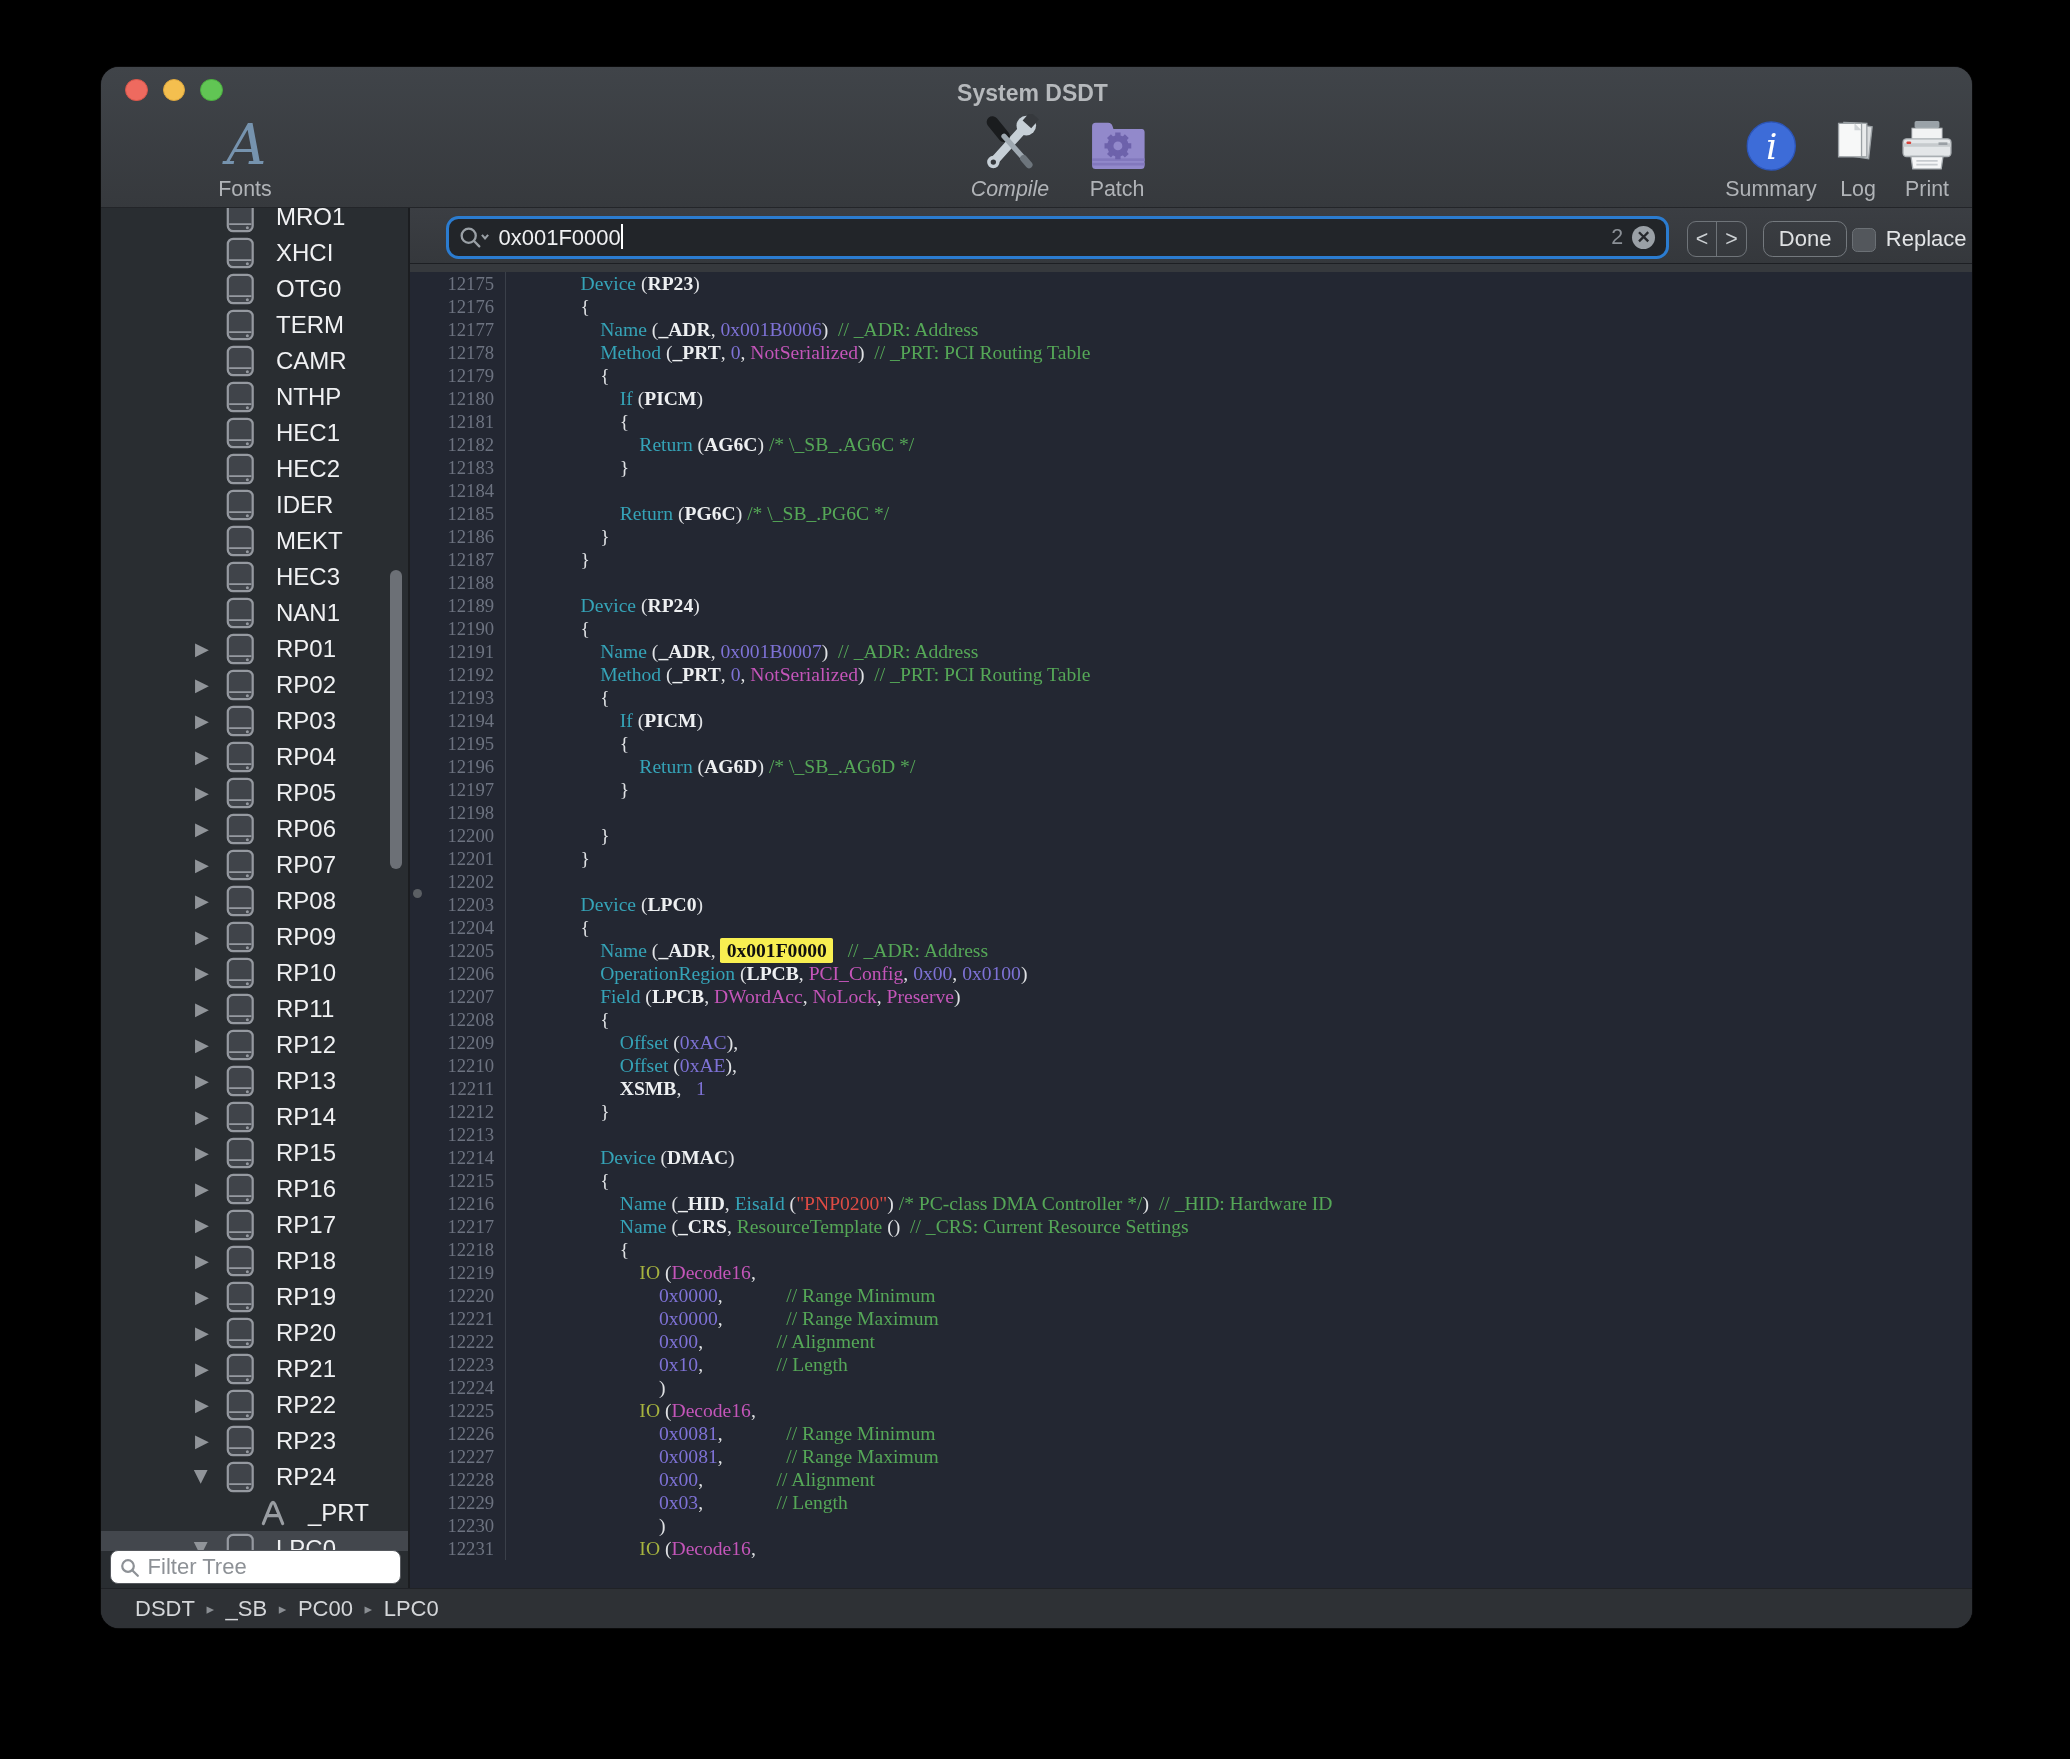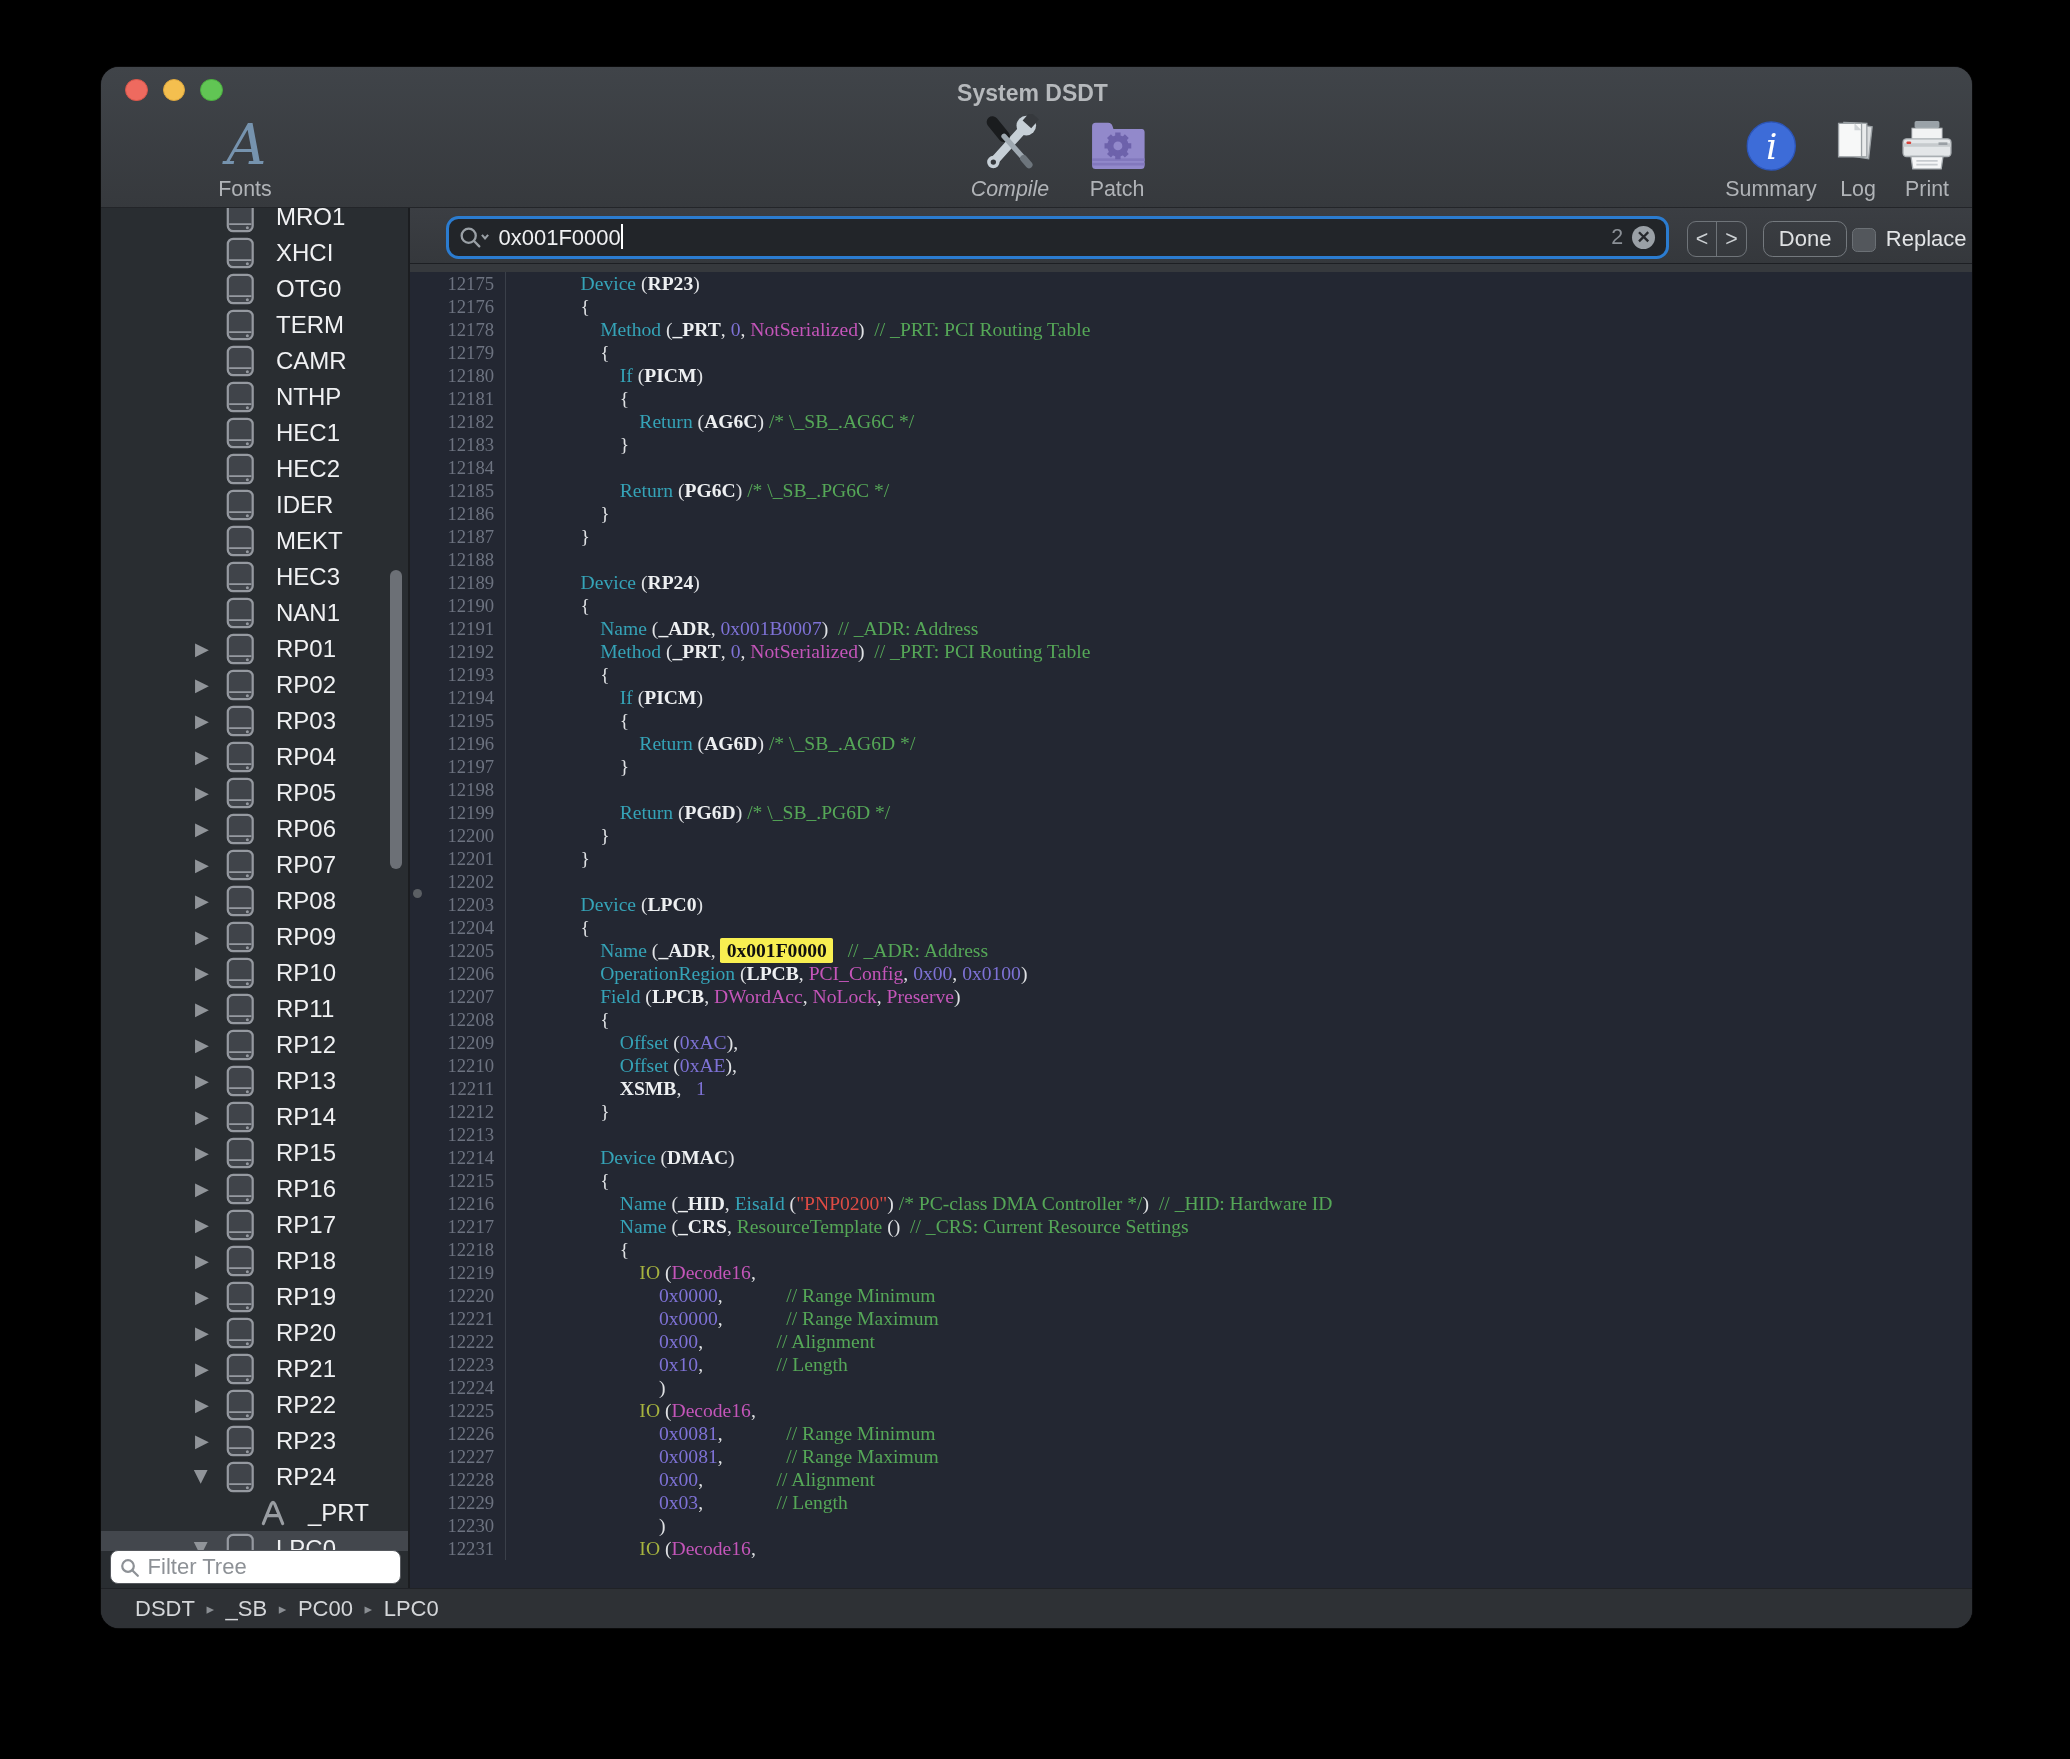--- a/index.html
+++ b/index.html
@@ -559,20 +559,24 @@
       <div class="code">
           <div class="code-line">
             <span class="ln">12175</span>
             <span class="ct"><span class="tok-t">            </span><span class="tok-k">Device</span><span class="tok-p"> (</span><span class="tok-i">RP23</span><span class="tok-p">)</span></span>
           </div>
           <div class="code-line">
             <span class="ln">12176</span>
             <span class="ct"><span class="tok-t">            </span><span class="tok-p">{</span></span>
           </div>
           <div class="code-line">
+            <span class="ln">12177</span>
+            <span class="ct"><span class="tok-t">                </span><span class="tok-k">Name</span><span class="tok-p"> (</span><span class="tok-i">_ADR</span><span class="tok-p">, </span><span class="tok-n">0x001B0006</span><span class="tok-p">)  </span><span class="tok-c">// _ADR: Address</span></span>
+          </div>
+          <div class="code-line">
             <span class="ln">12178</span>
             <span class="ct"><span class="tok-t">                </span><span class="tok-k">Method</span><span class="tok-p"> (</span><span class="tok-i">_PRT</span><span class="tok-p">, </span><span class="tok-n">0</span><span class="tok-p">, </span><span class="tok-m">NotSerialized</span><span class="tok-p">)  </span><span class="tok-c">// _PRT: PCI Routing Table</span></span>
           </div>
           <div class="code-line">
             <span class="ln">12179</span>
             <span class="ct"><span class="tok-t">                </span><span class="tok-p">{</span></span>
           </div>
           <div class="code-line">
             <span class="ln">12180</span>
             <span class="ct"><span class="tok-t">                    </span><span class="tok-k">If</span><span class="tok-p"> (</span><span class="tok-i">PICM</span><span class="tok-p">)</span></span>
@@ -641,24 +645,20 @@
             <span class="ln">12196</span>
             <span class="ct"><span class="tok-t">                        </span><span class="tok-k">Return</span><span class="tok-p"> (</span><span class="tok-i">AG6D</span><span class="tok-p">) </span><span class="tok-c">/* \_SB_.AG6D */</span></span>
           </div>
           <div class="code-line">
             <span class="ln">12197</span>
             <span class="ct"><span class="tok-t">                    </span><span class="tok-p">}</span></span>
           </div>
           <div class="code-line">
             <span class="ln">12198</span>
             <span class="ct"></span>
-          </div>
-          <div class="code-line">
-            <span class="ln">12199</span>
-            <span class="ct"><span class="tok-t">                    </span><span class="tok-k">Return</span><span class="tok-p"> (</span><span class="tok-i">PG6D</span><span class="tok-p">) </span><span class="tok-c">/* \_SB_.PG6D */</span></span>
           </div>
           <div class="code-line">
             <span class="ln">12200</span>
             <span class="ct"><span class="tok-t">                </span><span class="tok-p">}</span></span>
           </div>
           <div class="code-line">
             <span class="ln">12201</span>
             <span class="ct"><span class="tok-t">            </span><span class="tok-p">}</span></span>
           </div>
           <div class="code-line">

